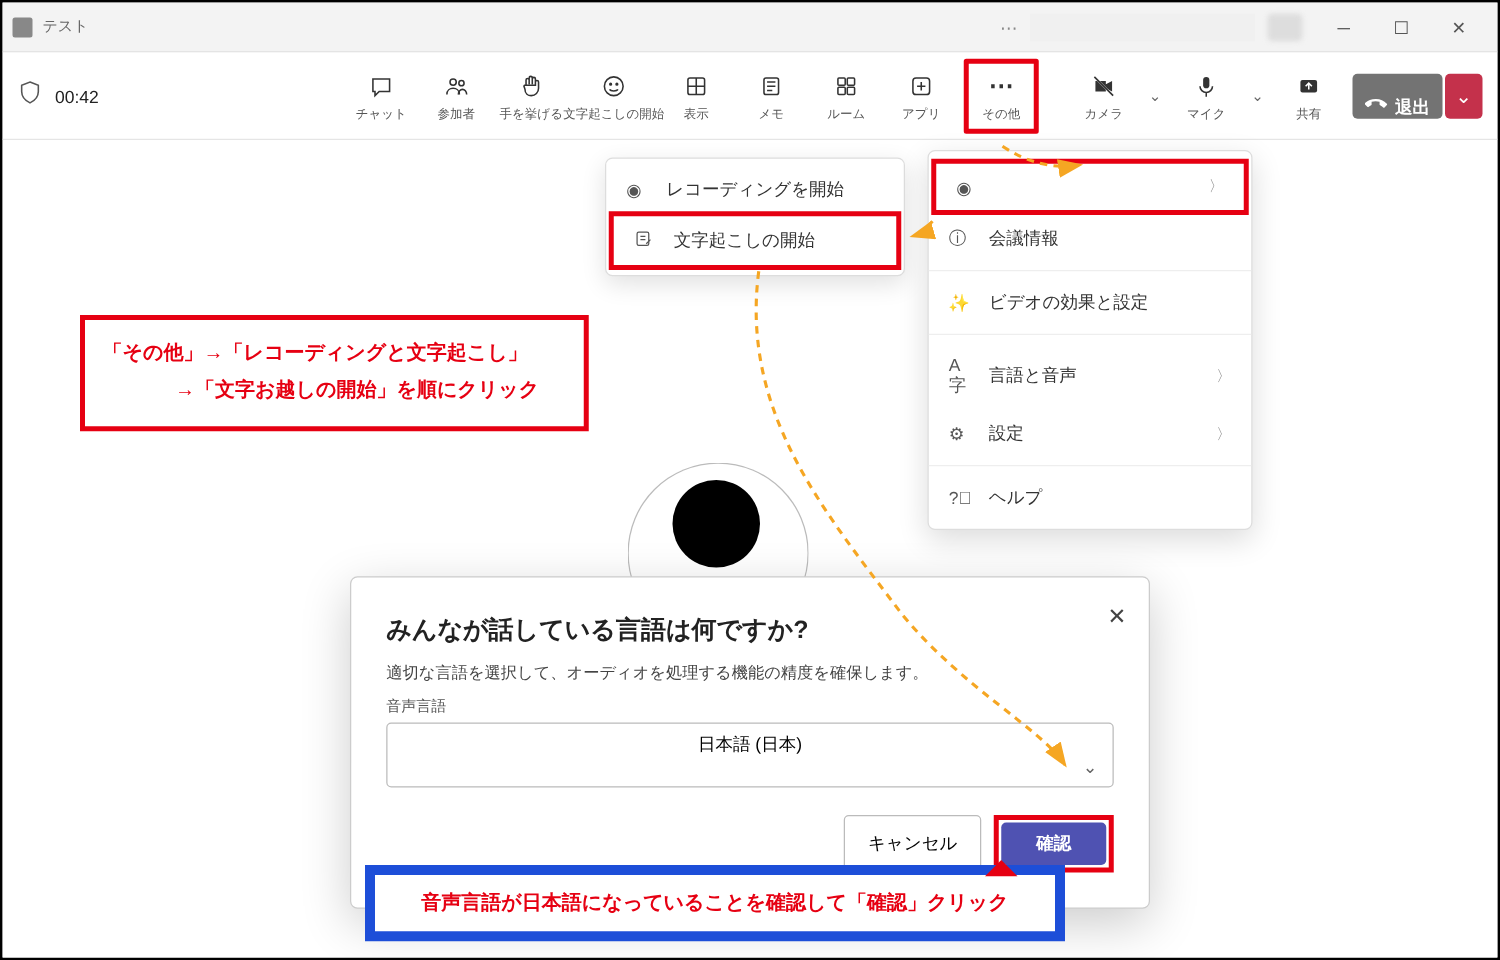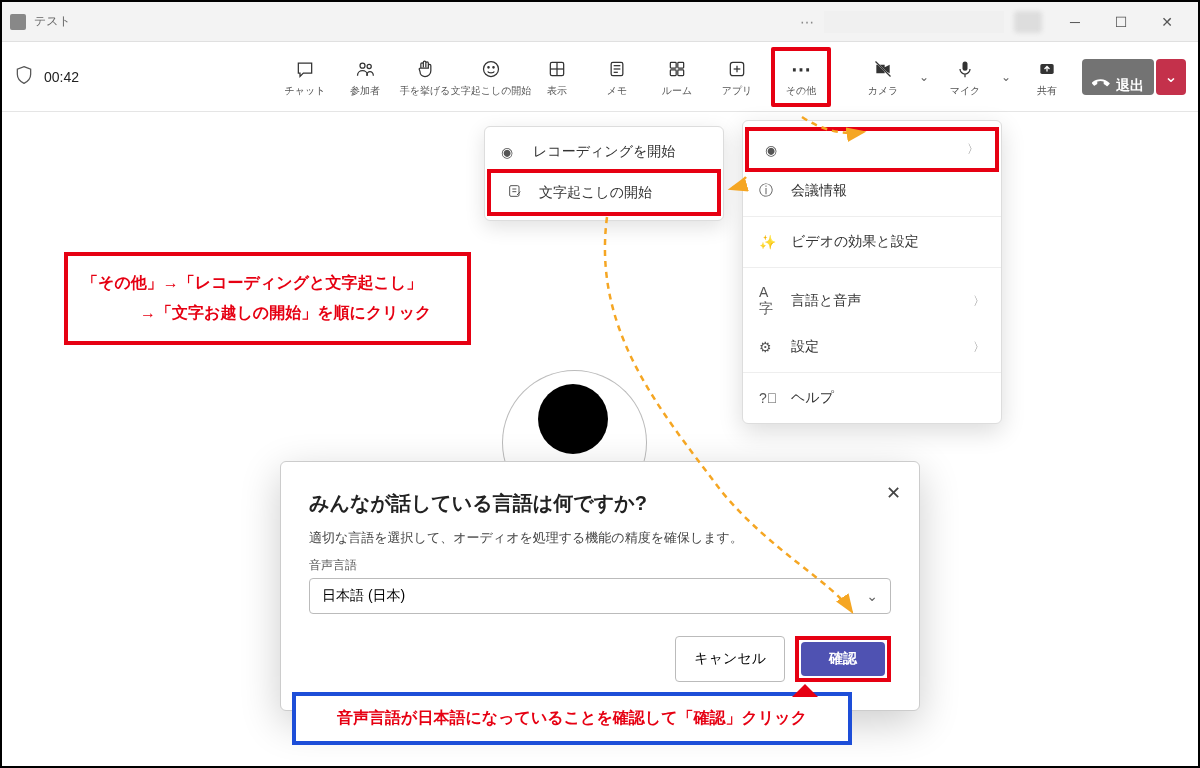--- a/index.html
+++ b/index.html
@@ -52,29 +52,29 @@
   
   .avatar-circle { position: absolute; left: 536px; top: 272px; width: 70px; height: 70px; background: #000; border-radius: 50%; }
   .avatar-wrap { position: absolute; left: 500px; top: 258px; width: 145px; height: 145px; border: 1px solid #bbb; border-bottom: none; border-radius: 50%; overflow:hidden;}
 
   
   .dialog { position: absolute; left: 278px; top: 349px; width: 640px; background: #fff; border: 1px solid #ccc; border-radius: 6px; box-shadow: 0 12px 40px rgba(0,0,0,0.2); padding: 28px; }
   .dialog h2 { font-size: 20px; font-weight: 700; color: #222; margin-bottom: 12px; }
   .dialog .close { position: absolute; right: 18px; top: 20px; font-size: 18px; color: #444; cursor: pointer; }
   .dialog .desc { font-size: 13px; color: #444; margin-bottom: 10px; }
   .dialog .fieldlabel { font-size: 12px; color: #555; margin-bottom: 4px; }
-  .dialog .select { border: 1px solid #bbb; border-radius: 4px; padding: 8px 12px; font-size: 14px; display: flex; align-items: center; cursor: pointer; }
+  .dialog .select { border: 1px solid #bbb; border-radius: 4px; padding: 8px 12px; font-size: 14px; display: flex; align-items: center; cursor: pointer; flex-direction: column; }
   .dialog .select .chev { margin-left: auto; color: #666; }
   .dialog .actions { display: flex; justify-content: flex-end; gap: 10px; margin-top: 22px; }
   .dialog .btn-secondary { border: 1px solid #bbb; background: #fff; padding: 8px 18px; border-radius: 4px; font-size: 14px; cursor: pointer; }
   .dialog .btn-primary-wrap { border: 4px solid #e60012; padding: 2px; }
   .dialog .btn-primary { background: #4f52b2; color: #fff; padding: 8px 28px; border-radius: 4px; font-size: 14px; font-weight: 600; cursor: pointer; border: none; }
   
   
-  .callout2 { position: absolute; left: 290px; top: 580px; width: 560px; background: #fff; border: 4px solid #1d4ed8; padding: 12px 14px; text-align: center; }
+  .callout2 { position: absolute; left: 290px; top: 580px; width: 560px; background: #fff; border: 8px solid #1d4ed8; padding: 12px 14px; text-align: center; }
   .callout2 p { color: #e60012; font-size: 16px; font-weight: 700; }
   .callout2::before { content: ""; position: absolute; top: -25px; right: 30px; border: 13px solid transparent; border-bottom-color: #e60012; }
   
   
   .arrow-path { position: absolute; pointer-events: none; }
   
   svg.icon-svg { width: 20px; height: 20px; }
 </style>
 </head>
 <body>

